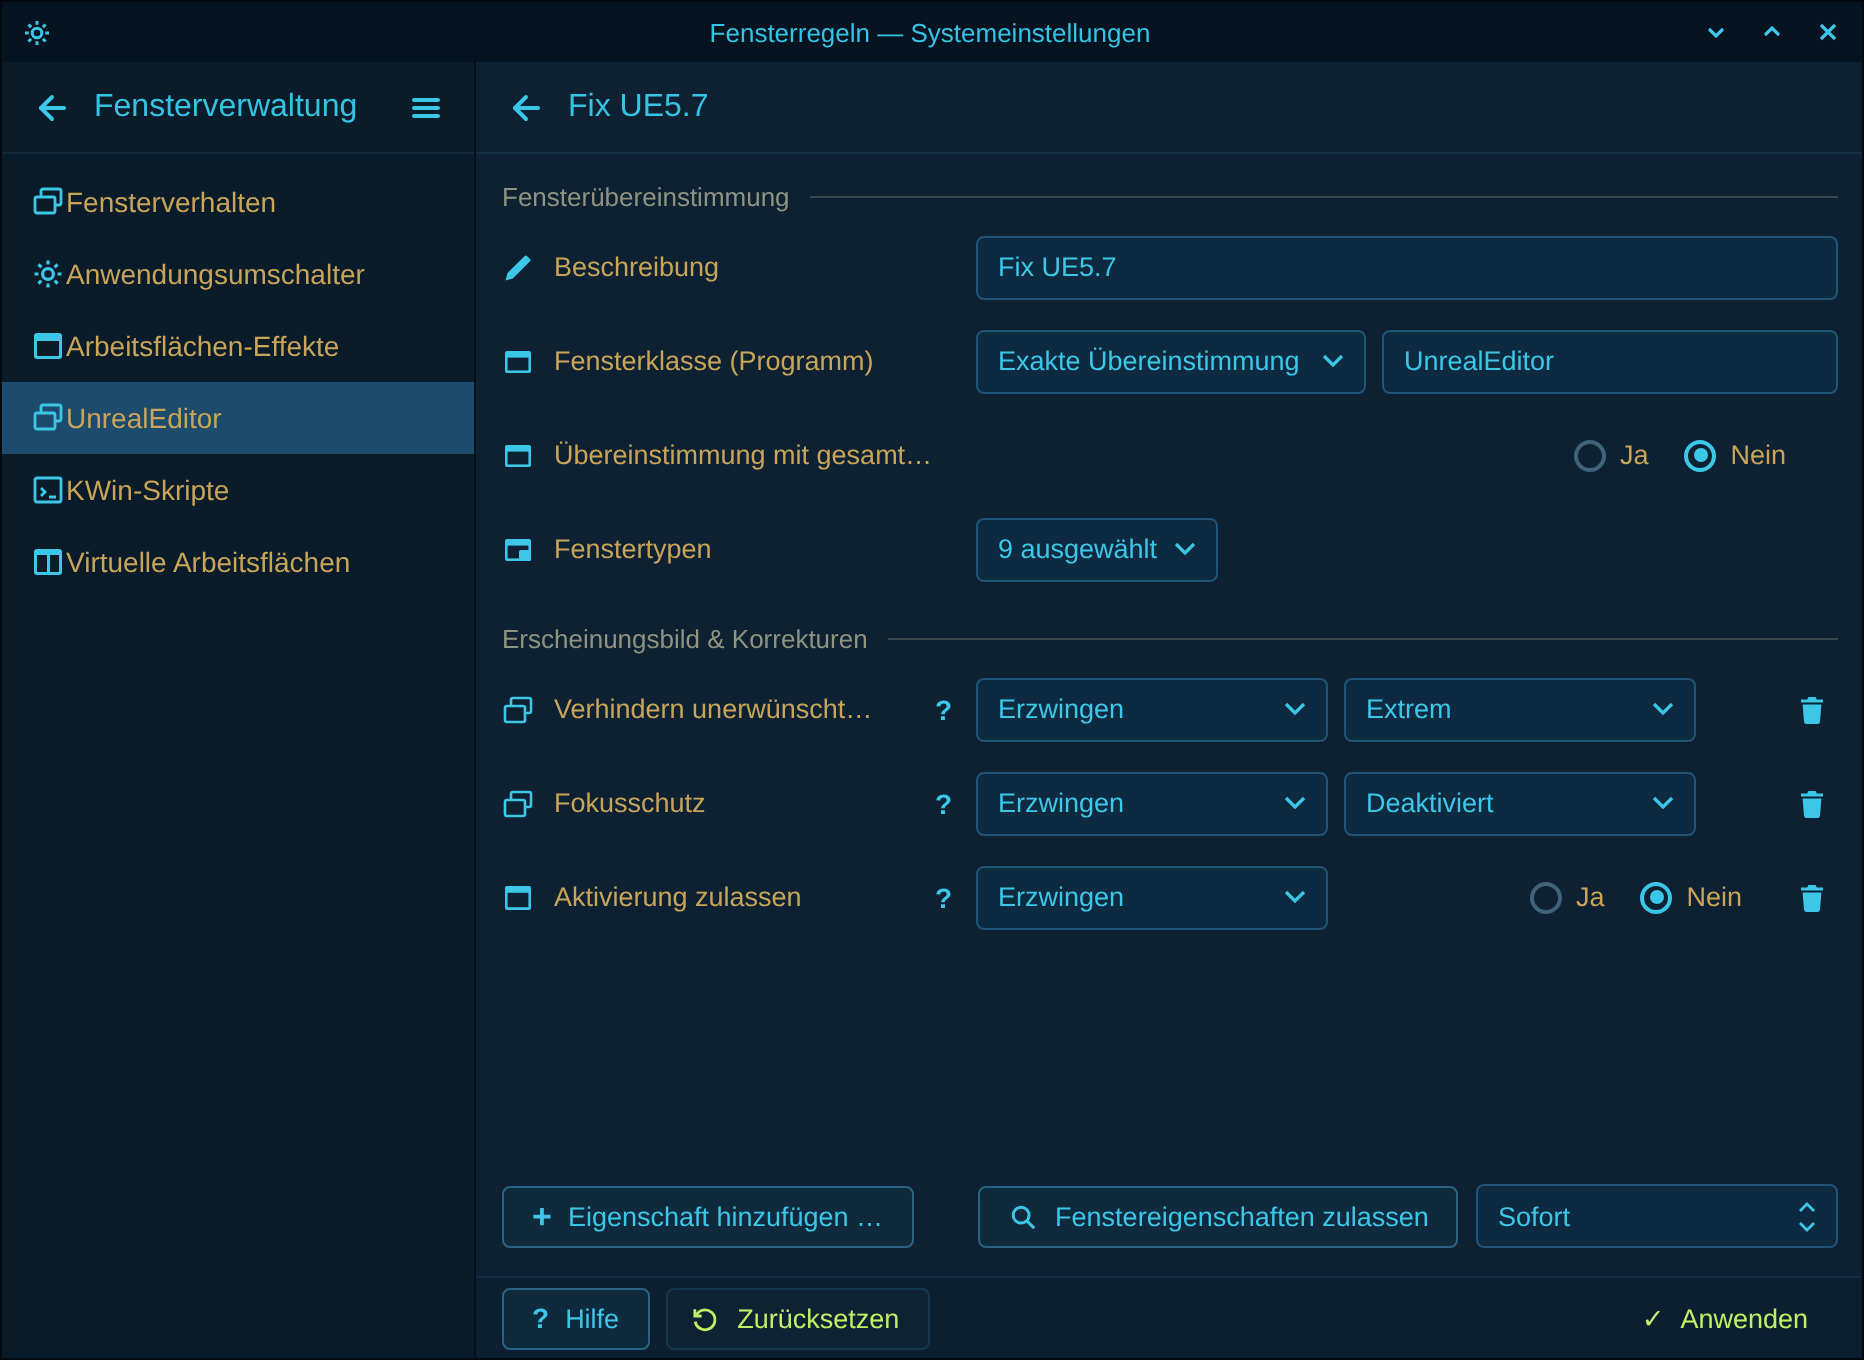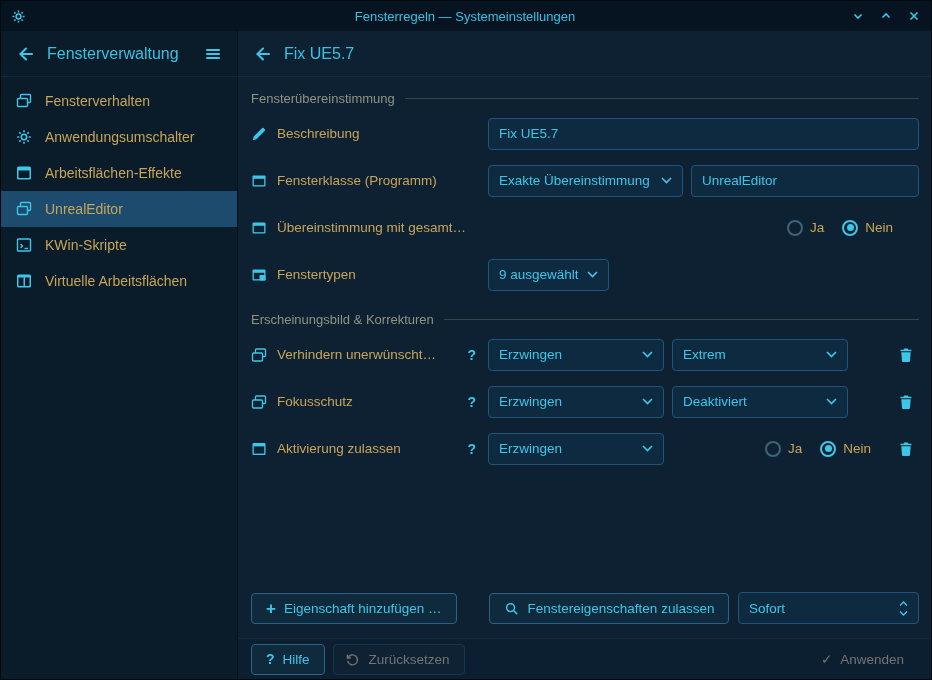--- a/index.html
+++ b/index.html
@@ -11,21 +11,21 @@
   .tb-title{position:absolute;left:0;right:2px;text-align:center;font-size:13px;color:#35c3e4;pointer-events:none;}
   .tb-controls{margin-left:auto;display:flex;align-items:center;gap:14px;position:relative;z-index:1;}
   .tb-btn{display:inline-flex;width:14px;height:14px;align-items:center;justify-content:center;color:#3cc7e8;cursor:pointer;}
   .body{flex:1;display:flex;min-height:0;}
   
   .sidebar{width:237px;flex:none;background:#0a1b29;border-right:1px solid #04101a;display:flex;flex-direction:column;}
   .pane-header{height:46px;flex:none;display:flex;align-items:center;gap:12px;padding:0 14px;border-bottom:1px solid rgba(110,170,210,0.10);}
   .pane-title{font-size:16px;color:#35c3e4;flex:1;white-space:nowrap;}
   .back-btn,.menu-btn{color:#3cc7e8;display:inline-flex;width:20px;height:20px;align-items:center;justify-content:center;flex:none;cursor:pointer;}
   .side-list{padding-top:6px;}
-  .side-item{height:36px;display:flex;align-items:center;gap:12px;padding:0 14px;cursor:pointer;}
+  .side-item{height:36px;display:flex;align-items:center;padding:0 14px;cursor:pointer;}
   .side-item.selected{background:#1c4b6d;}
   .sicon{color:#3cc7e8;width:18px;height:18px;flex:none;display:inline-flex;}
   .slbl{color:#c8a558;font-size:14px;white-space:nowrap;}
   
   .main{flex:1;display:flex;flex-direction:column;min-width:0;background:#0d2133;}
   .main-title{font-size:16px;color:#35c3e4;white-space:nowrap;}
   .content{flex:1;display:flex;flex-direction:column;padding:0 12px 0 13px;min-height:0;}
   .section-head{display:flex;align-items:center;gap:10px;margin:14px 0 4px;}
   .sh-text{color:#8f9480;font-size:13px;font-weight:normal;white-space:nowrap;}
   .sh-line{flex:1;height:1px;background:rgba(143,148,128,0.32);}
@@ -48,21 +48,21 @@
   .radio.checked .rdot{border-color:#3cc7e8;}
   .radio.checked .rdot::after{content:"";position:absolute;inset:2.5px;border-radius:50%;background:#3cc7e8;}
   .rlbl{color:#c8a558;font-size:13.5px;}
   .trash-btn{width:26px;height:26px;display:inline-flex;align-items:center;justify-content:center;color:#3cc7e8;flex:none;cursor:pointer;}
   .ml-auto{margin-left:auto;}
   .ml-14{margin-left:14px;}
   .flex-spacer{flex:1;}
   .bottom-actions{display:flex;align-items:center;margin:8px 0 14px;flex:none;}
   .btn{height:31px;display:inline-flex;align-items:center;gap:8px;padding:0 14px;background:#0f2a3d;border:1px solid #2b6384;border-radius:4px;color:#3cc7e8;font-size:13.5px;font-family:inherit;white-space:nowrap;cursor:pointer;}
   .btn .bico{display:inline-flex;width:16px;height:16px;align-items:center;justify-content:center;}
-  .btn.disabled{color:#737373;border-color:#16364b;background:rgba(255,255,255,0.015);cursor:default;padding-left:11px;}
+  .btn.disabled{color:#bef264;border-color:#16364b;background:rgba(255,255,255,0.015);cursor:default;padding-left:11px;}
   .btn.flat{border-color:transparent;background:transparent;}
   .plus-glyph{font-size:17px;font-weight:bold;line-height:1;}
   .detect-btn{margin-left:32px;}
   .spin{margin-left:auto;width:181px;display:flex;align-items:center;justify-content:space-between;flex:none;cursor:pointer;}
   .spin-arrows{display:flex;flex-direction:column;gap:3px;color:#3cc7e8;align-items:center;}
   .footer{flex:none;height:41px;border-top:1px solid rgba(110,170,210,0.10);display:flex;align-items:center;gap:8px;padding:0 12px 0 13px;background:#0c1f30;}
   .help-glyph{font-weight:bold;font-size:14px;}
 </style>
 </head>
 <body>

